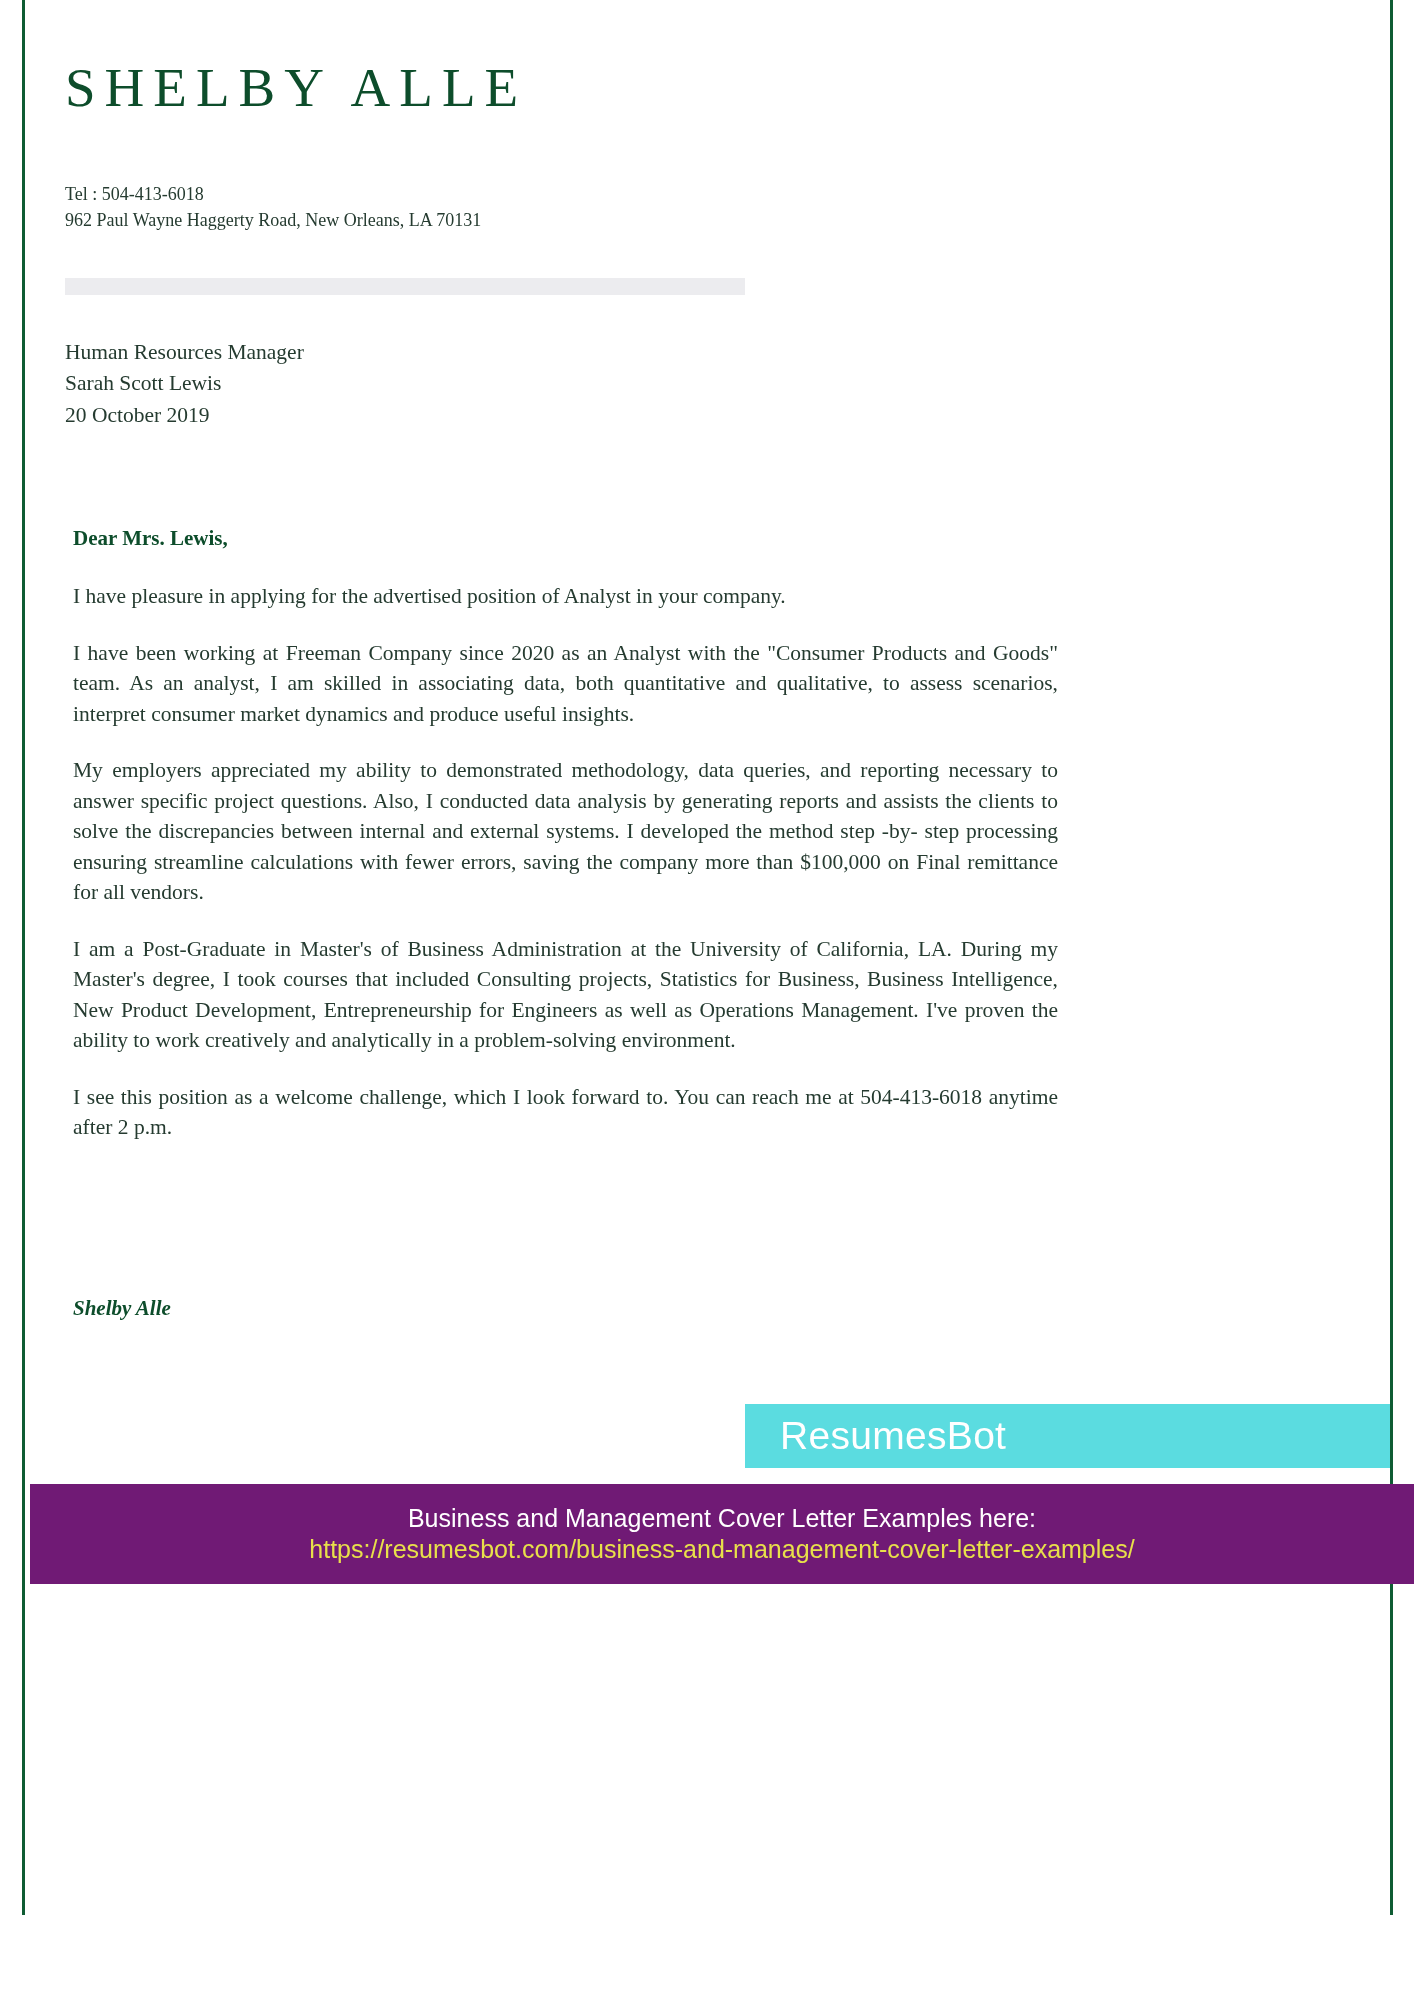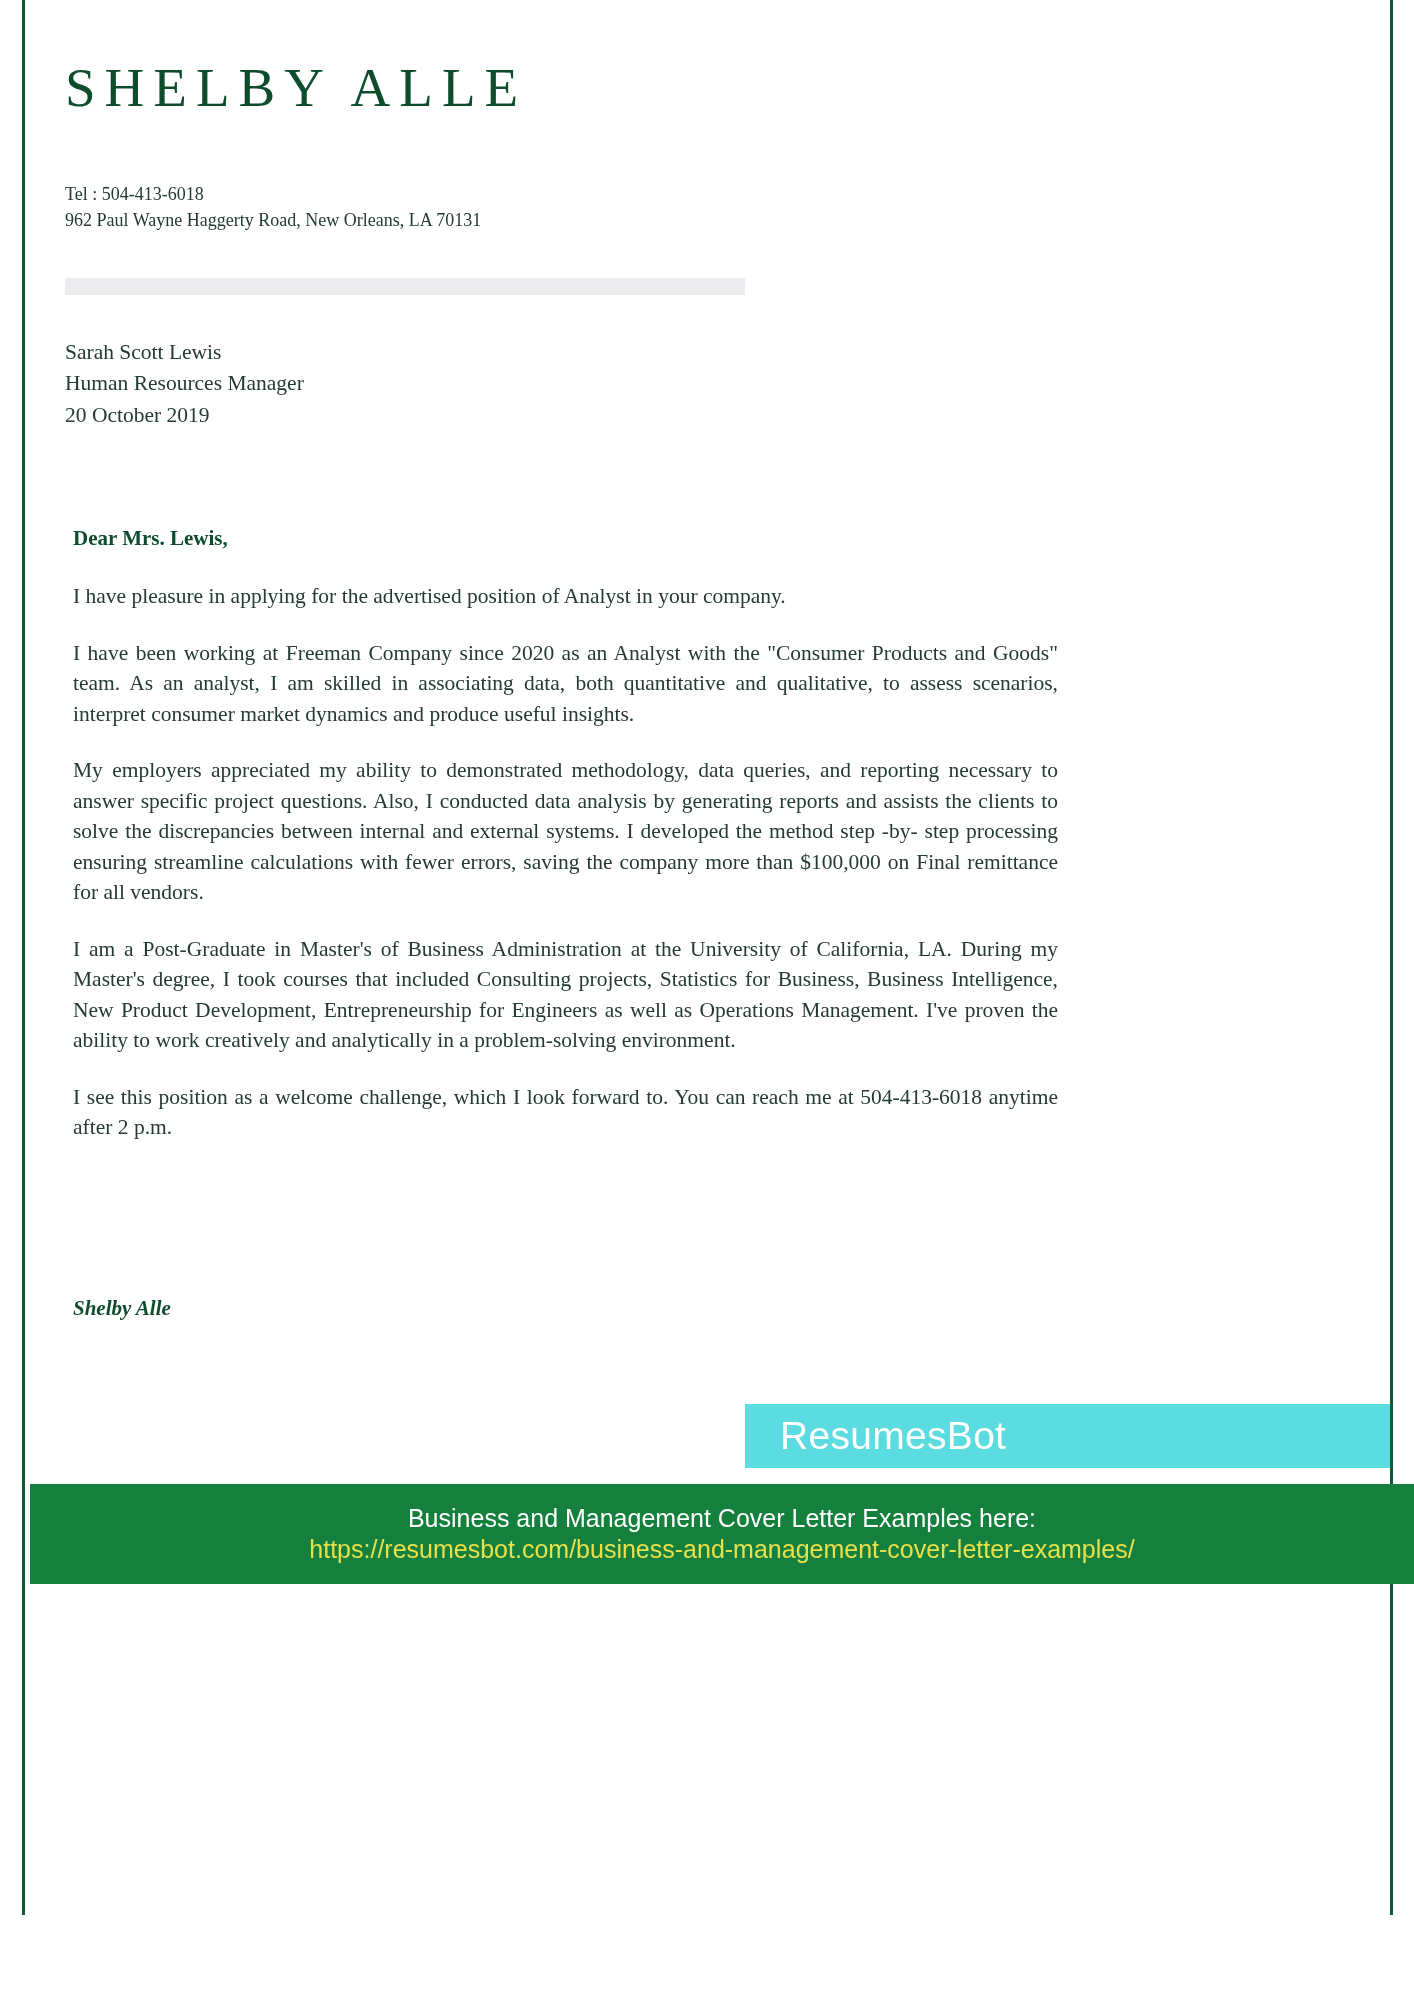--- a/index.html
+++ b/index.html
@@ -125,21 +125,21 @@
     letter-spacing: 0.3px;
   }
 
   
   .footer {
     position: absolute;
     left: 30px;
     top: 1484px;
     width: 1384px;
     height: 100px;
-    background: #15803d;
+    background: #701a75;
     display: flex;
     flex-direction: column;
     align-items: center;
     justify-content: center;
     font-family: "Liberation Sans", "DejaVu Sans", sans-serif;
   }
   .footer-title {
     font-size: 25px;
     color: #ffffff;
     line-height: 1.25;
@@ -163,22 +163,22 @@
     <h1 class="name-header">SHELBY ALLE</h1>
 
     <div class="contact-block">
       <div class="contact-line">Tel : 504-413-6018</div>
       <div class="contact-line">962 Paul Wayne Haggerty Road, New Orleans, LA 70131</div>
     </div>
 
     <div class="divider"></div>
 
     <div class="recipient-block">
+      <div>Human Resources Manager</div>
       <div>Sarah Scott Lewis</div>
-      <div>Human Resources Manager</div>
       <div>20 October 2019</div>
     </div>
 
     <div class="salutation">Dear Mrs. Lewis,</div>
 
     <div class="body-copy">
       <p class="para">I have pleasure in applying for the advertised position of Analyst in your company.</p>
       <p class="para">I have been working at Freeman Company since 2020 as an Analyst with the "Consumer Products and Goods" team. As an analyst, I am skilled in associating data, both quantitative and qualitative, to assess scenarios, interpret consumer market dynamics and produce useful insights.</p>
       <p class="para">My employers appreciated my ability to demonstrated methodology, data queries, and reporting necessary to answer specific project questions. Also, I conducted data analysis by generating reports and assists the clients to solve the discrepancies between internal and external systems. I developed the method step -by- step processing ensuring streamline calculations with fewer errors, saving the company more than $100,000 on Final remittance for all vendors.</p>
       <p class="para">I am a Post-Graduate in Master's of Business Administration at the University of California, LA. During my Master's degree, I took courses that included Consulting projects, Statistics for Business, Business Intelligence, New Product Development, Entrepreneurship for Engineers as well as Operations Management. I've proven the ability to work creatively and analytically in a problem-solving environment.</p>

